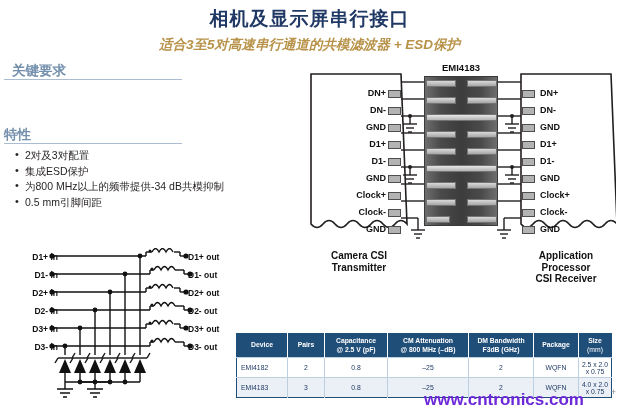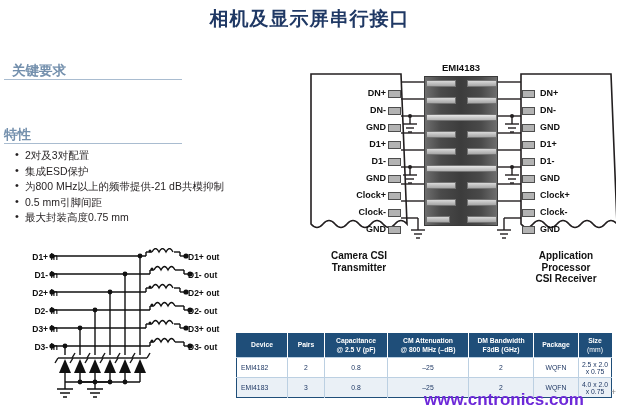--- a/index.html
+++ b/index.html
@@ -96,32 +96,32 @@
   .corner{
     position:absolute;right:3px;bottom:18px;font-size:9px;color:#888;
   }
 </style>
 </head>
 <body>
 
 <div id="page">
 
   <div class="title">相机及显示屏串行接口</div>
+  <div class="subtitle">适合3至5对高速串行通道的共模滤波器 + ESD保护</div>
 
   <div class="sec-head" style="left:12px;top:62px;">关键要求</div>
   <div class="sec-rule" style="left:4px;top:79px;width:178px;"></div>
 
   <div class="sec-head" style="left:4px;top:126px;">特性</div>
   <div class="sec-rule" style="left:4px;top:143px;width:178px;"></div>
   <div class="blist" style="left:14px;top:148px;">
     <div class="bi">2对及3对配置</div>
     <div class="bi">集成ESD保护</div>
-    <div class="bi">为800 MHz以上的频带提供-21 dB共模抑制</div>
+    <div class="bi">为800 MHz以上的频带提供-34 dB共模抑制</div>
     <div class="bi">0.5 mm引脚间距</div>
-    <div class="bi">最大封装高度0.75 mm</div>
   </div>
 
   <div class="circuit">
 
     <div class="clab" style="left:8px;top:4px;width:50px;text-align:right;">D1+ in</div>
     <div class="clab" style="left:8px;top:22px;width:50px;text-align:right;">D1- in</div>
     <div class="clab" style="left:8px;top:40px;width:50px;text-align:right;">D2+ in</div>
     <div class="clab" style="left:8px;top:58px;width:50px;text-align:right;">D2- in</div>
     <div class="clab" style="left:8px;top:76px;width:50px;text-align:right;">D3+ in</div>
     <div class="clab" style="left:8px;top:94px;width:50px;text-align:right;">D3- in</div>

